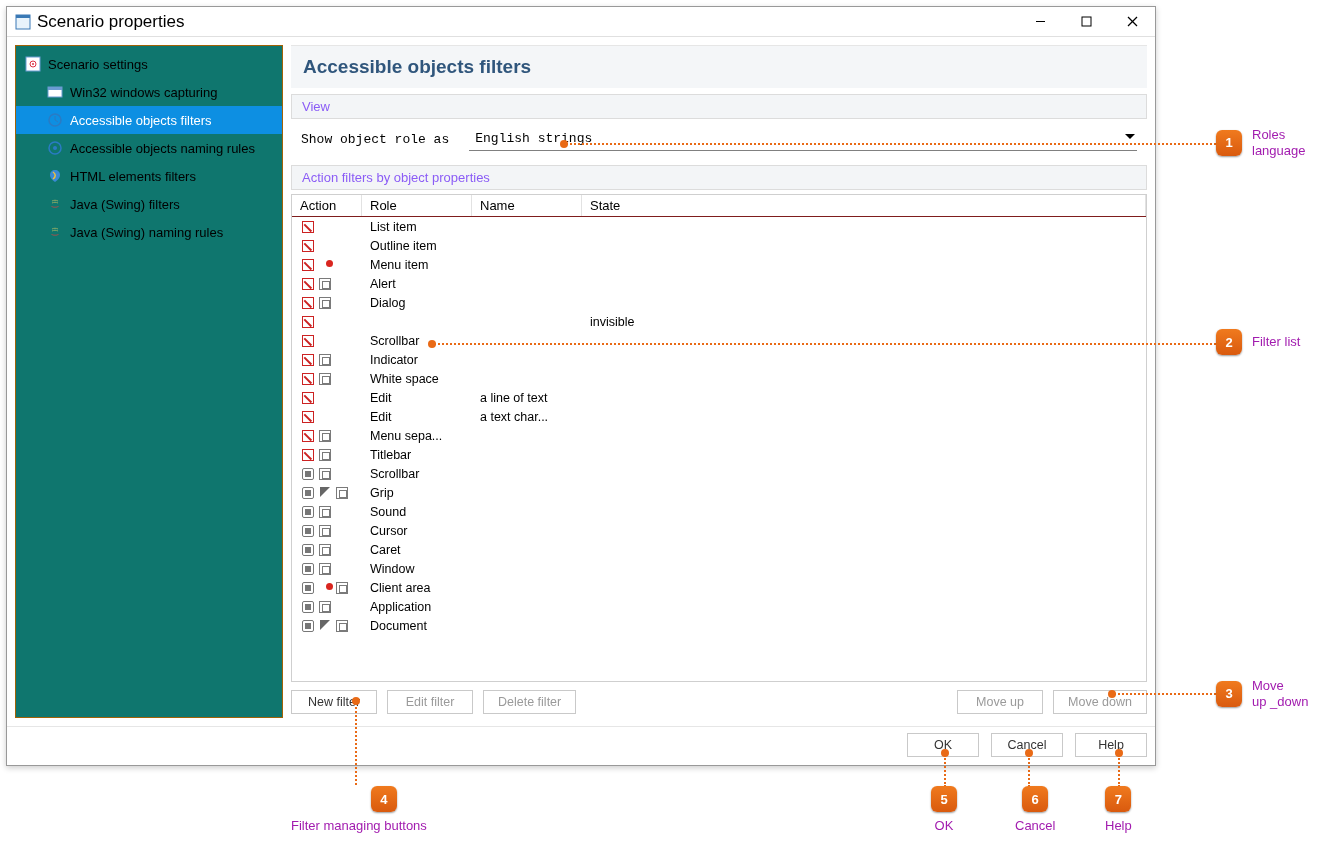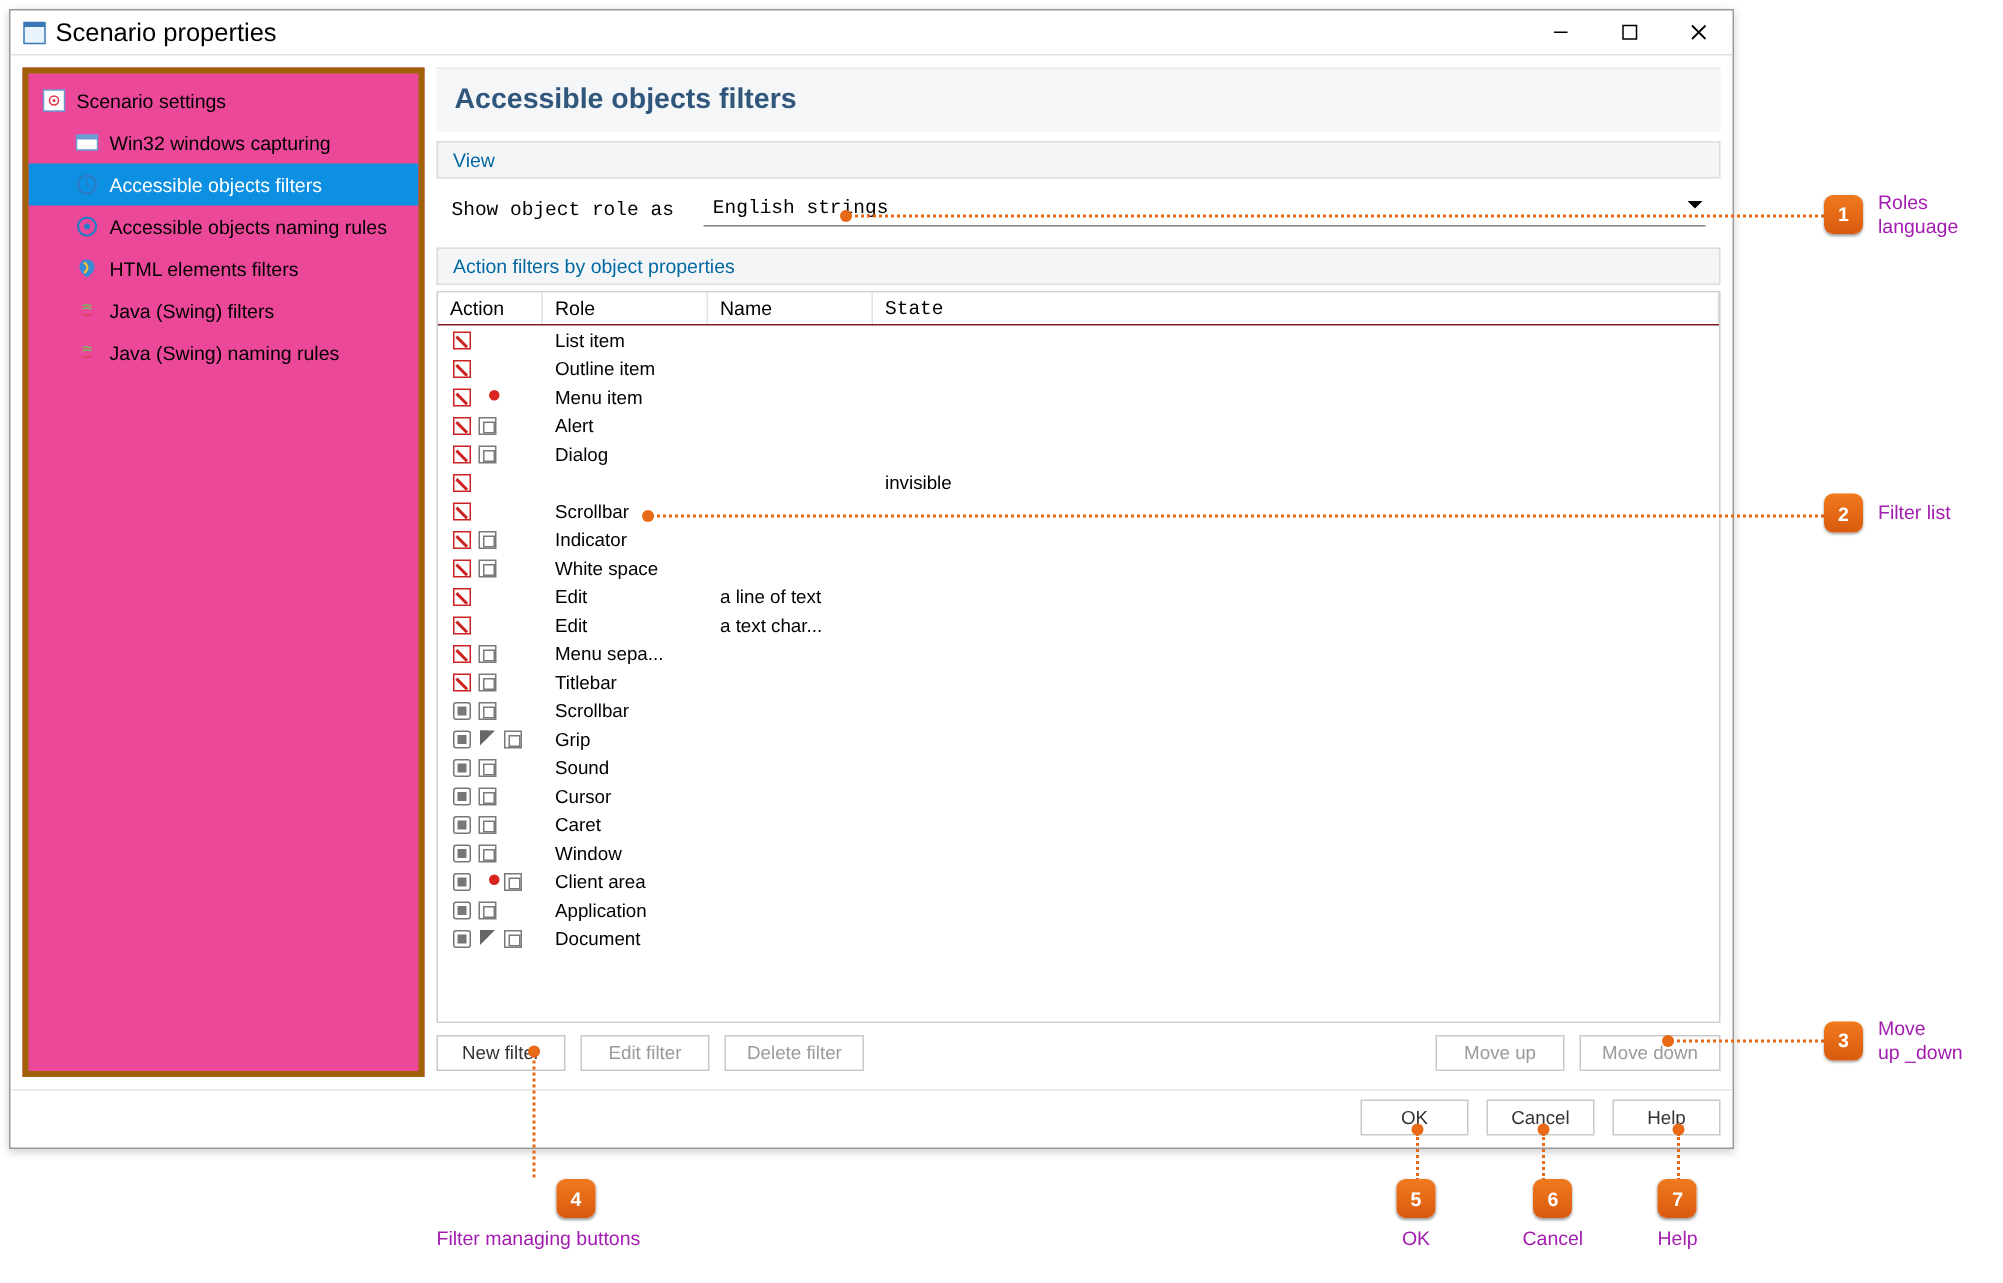--- a/index.html
+++ b/index.html
@@ -44,24 +44,24 @@
     display: inline-flex;
   }
   .content-area {
     flex: 1;
     display: flex;
     min-height: 0;
   }
   
   .sidebar {
     width: 268px;
-    border: 4px solid #a16207;
+    border: 1px solid #a16207;
     margin: 8px 4px 8px 8px;
     overflow: auto;
-    background: #ec4899;
+    background: #0f766e;
   }
   .tree-root { padding: 4px 0; }
   .tree-item {
     display: flex; align-items: center;
     height: 28px;
     padding-left: 8px;
     cursor: default;
     gap: 6px;
   }
   .tree-child { padding-left: 30px; }
@@ -83,21 +83,21 @@
   .main-heading {
     padding: 10px 12px 10px 12px;
     background: #f4f6f8;
     font-size: 19px;
     font-weight: 600;
     color: #30567c;
   }
   .section-header {
     border: 1px solid #dcdcdc;
     background: #f3f5f7;
-    color: #0369a1;
+    color: #8b5cf6;
     padding: 4px 10px;
     font-size: 13px;
     margin-top: 6px;
   }
   .view-row {
     display: flex; align-items: center;
     padding: 8px 10px;
     gap: 20px;
     font-family: Liberation Mono, monospace;
   }
@@ -132,21 +132,21 @@
   .grid-header {
     display: flex;
     border-bottom: 1px solid #7f1d1d;
     background: #fff;
     position: sticky; top: 0;
   }
   .col { padding: 3px 8px; border-right: 1px solid #e2e2e2; }
   .col-action { width: 70px; }
   .col-role   { width: 110px; }
   .col-name   { width: 110px; }
-  .col-state  { flex: 1; font-family: Liberation Mono, monospace; }
+  .col-state  { flex: 1; }
   .grid-body { }
   .row { display: flex; height: 19px; align-items: center; }
   .cell { padding: 0 8px; font-size: 12.5px; overflow: hidden; text-overflow: ellipsis; white-space: nowrap; }
   .cell-action { width: 70px; display:flex; align-items:center; gap:1px; }
   .cell-role   { width: 110px; }
   .cell-name   { width: 110px; }
   .cell-state  { flex: 1; }
   
   .ic {
     width: 16px; height: 16px; display:inline-block;

